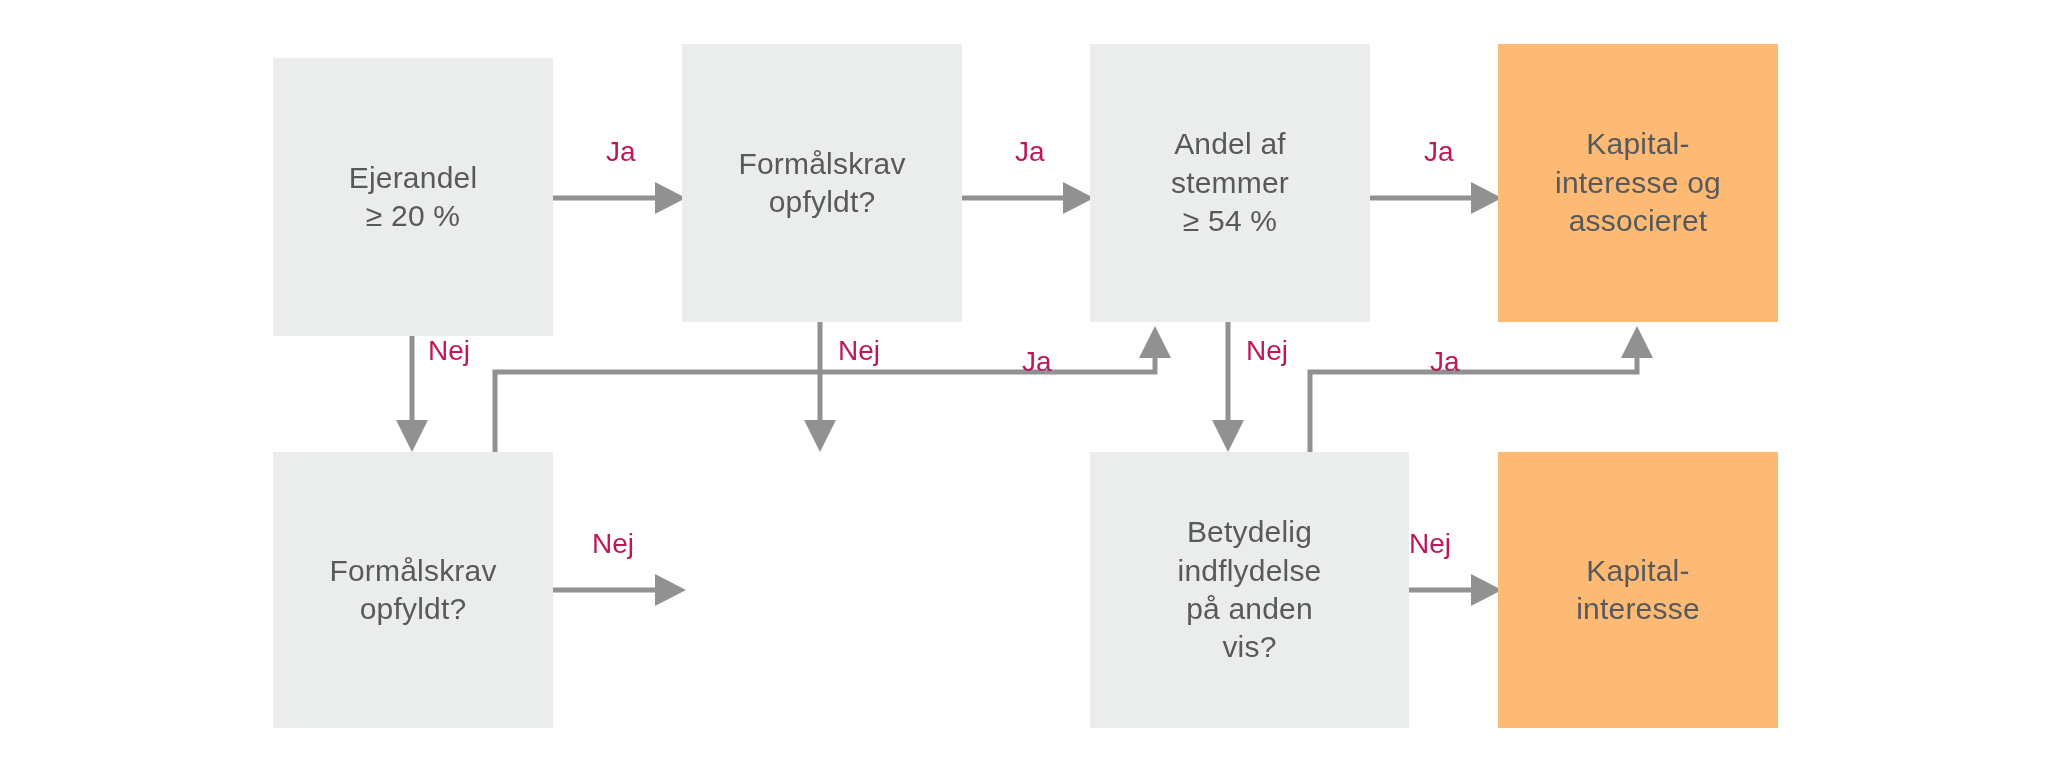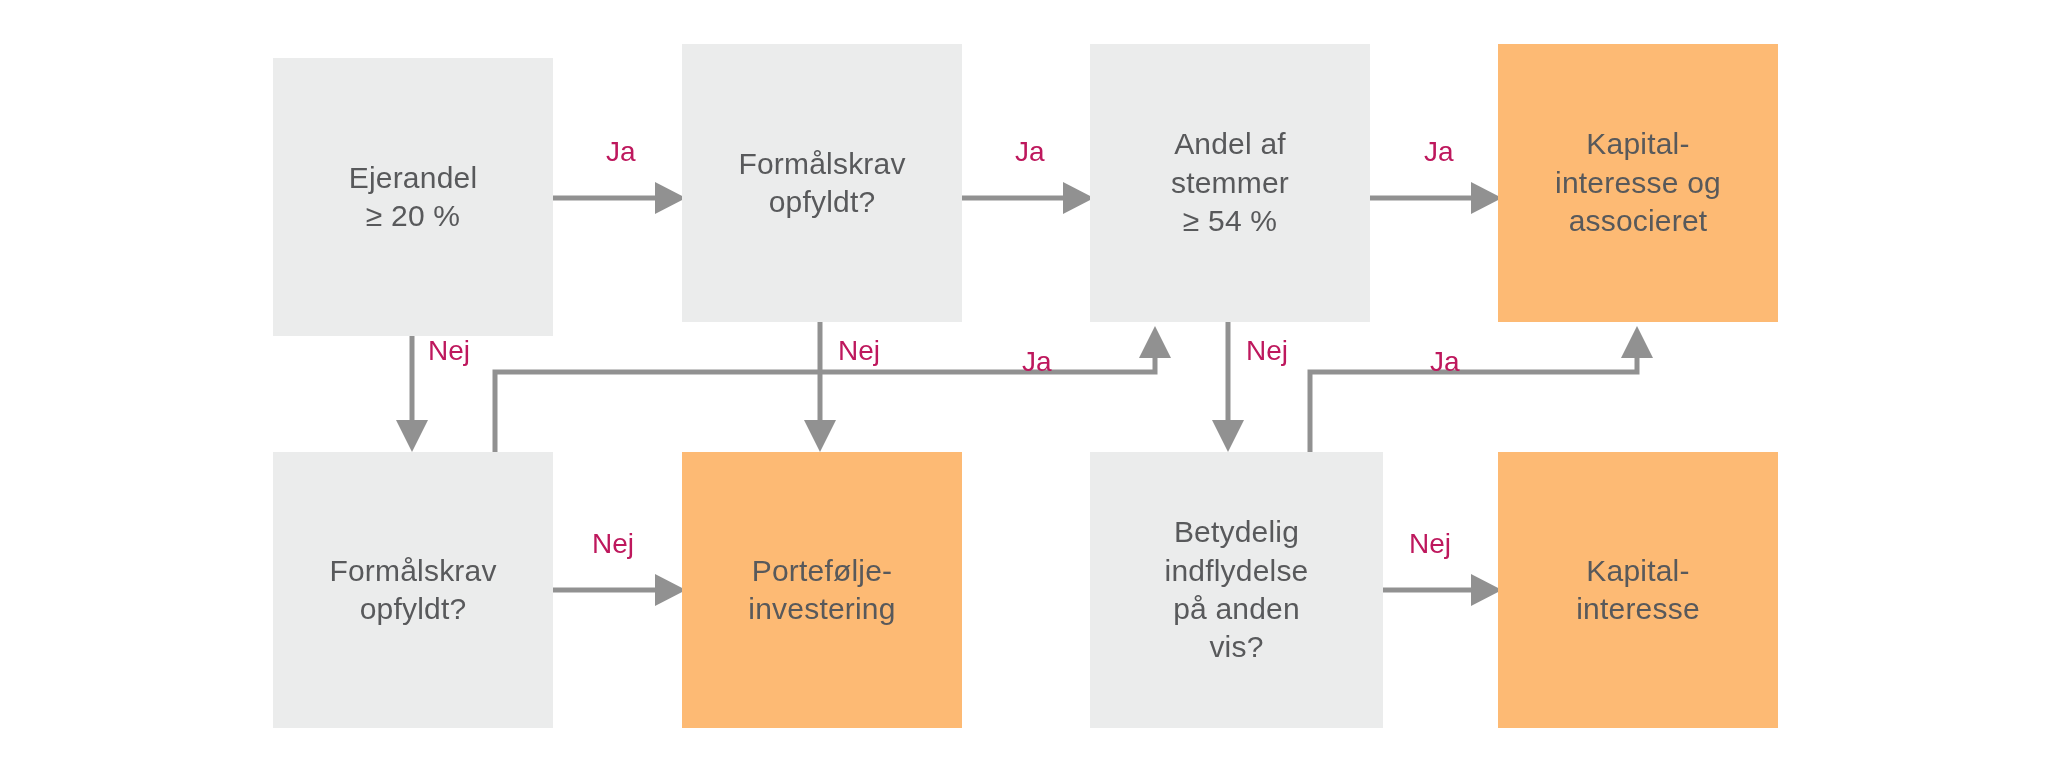--- a/index.html
+++ b/index.html
@@ -97,26 +97,22 @@
     <span class="label">Kapital-
 interesse og
 associeret</span>
   </div>
 
   <div class="node fill-light" style="left:273px;top:452px;width:280px;height:276px;">
     <span class="label">Formålskrav
 opfyldt?</span>
   </div>
 
-  <div class="node fill-dark" style="left:682px;top:452px;width:280px;height:276px;">
-    <span class="label">Portefølje-
-investering</span>
-  </div>
 
-  <div class="node fill-light" style="left:1090px;top:452px;width:293px;height:276px;">
+  <div class="node fill-light" style="left:1090px;top:452px;width:319px;height:276px;">
     <span class="label">Betydelig
 indflydelse
 på anden
 vis?</span>
   </div>
 
   <div class="node fill-dark" style="left:1498px;top:452px;width:280px;height:276px;">
     <span class="label">Kapital-
 interesse</span>
   </div>

